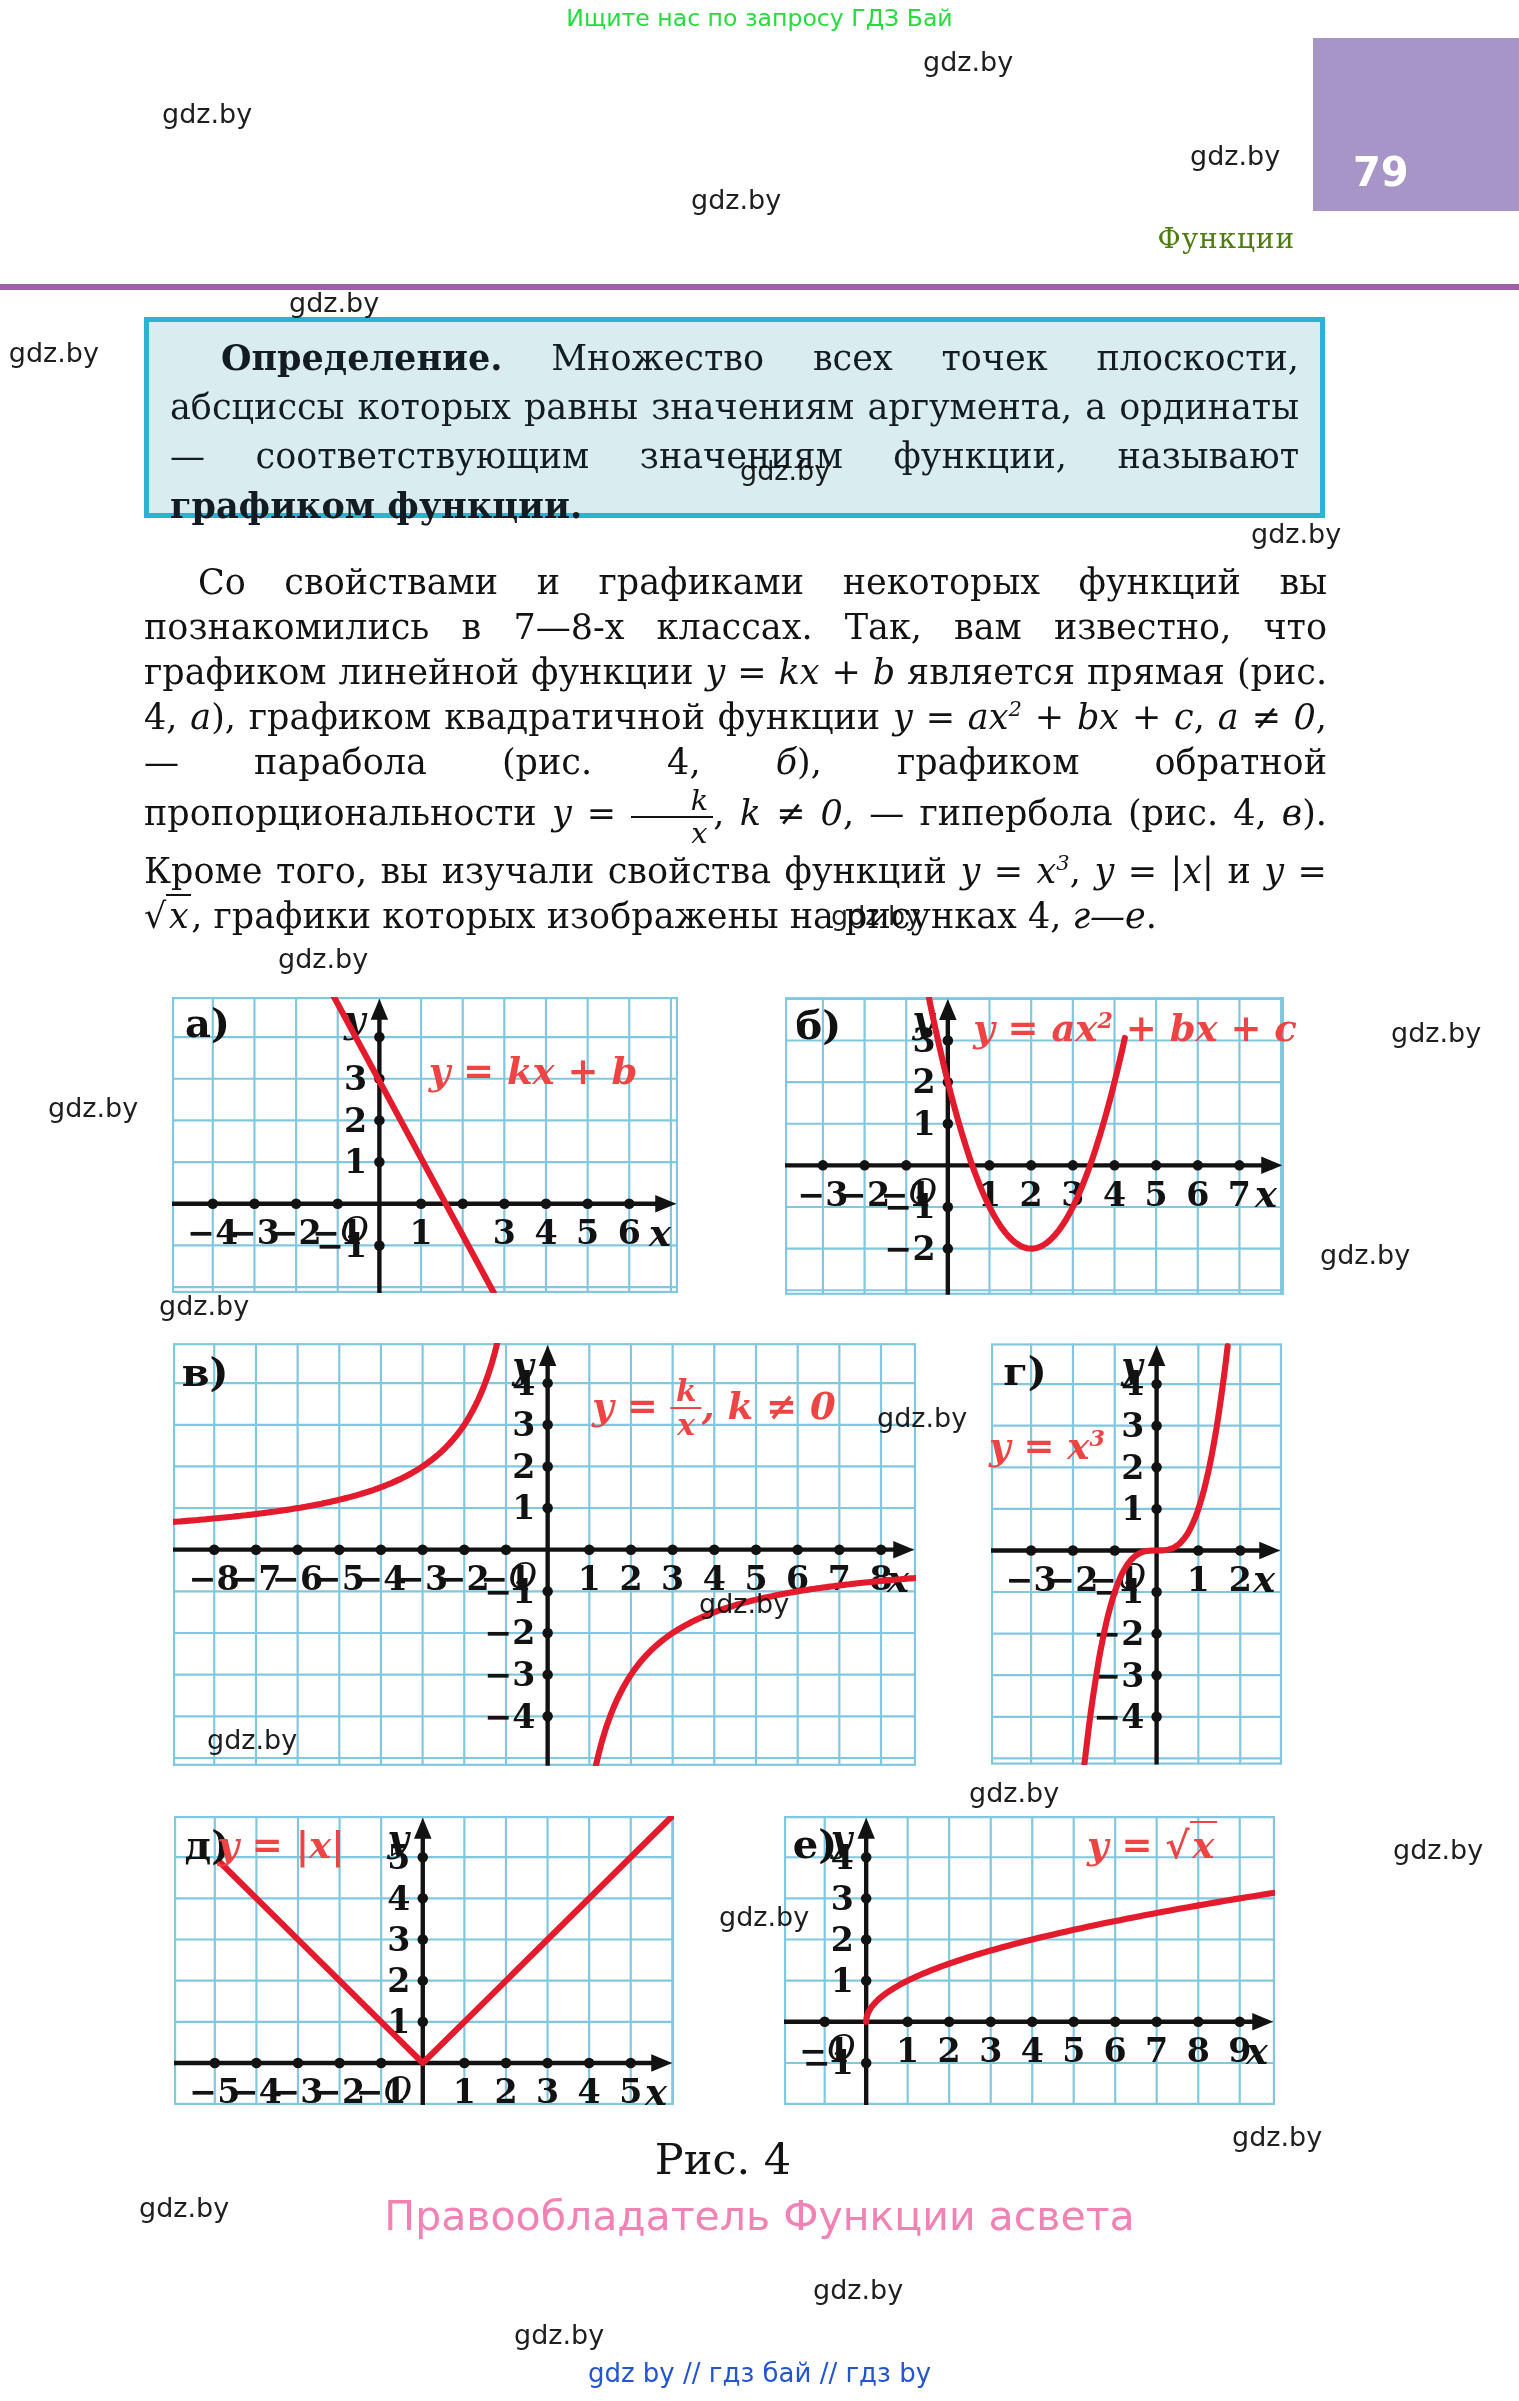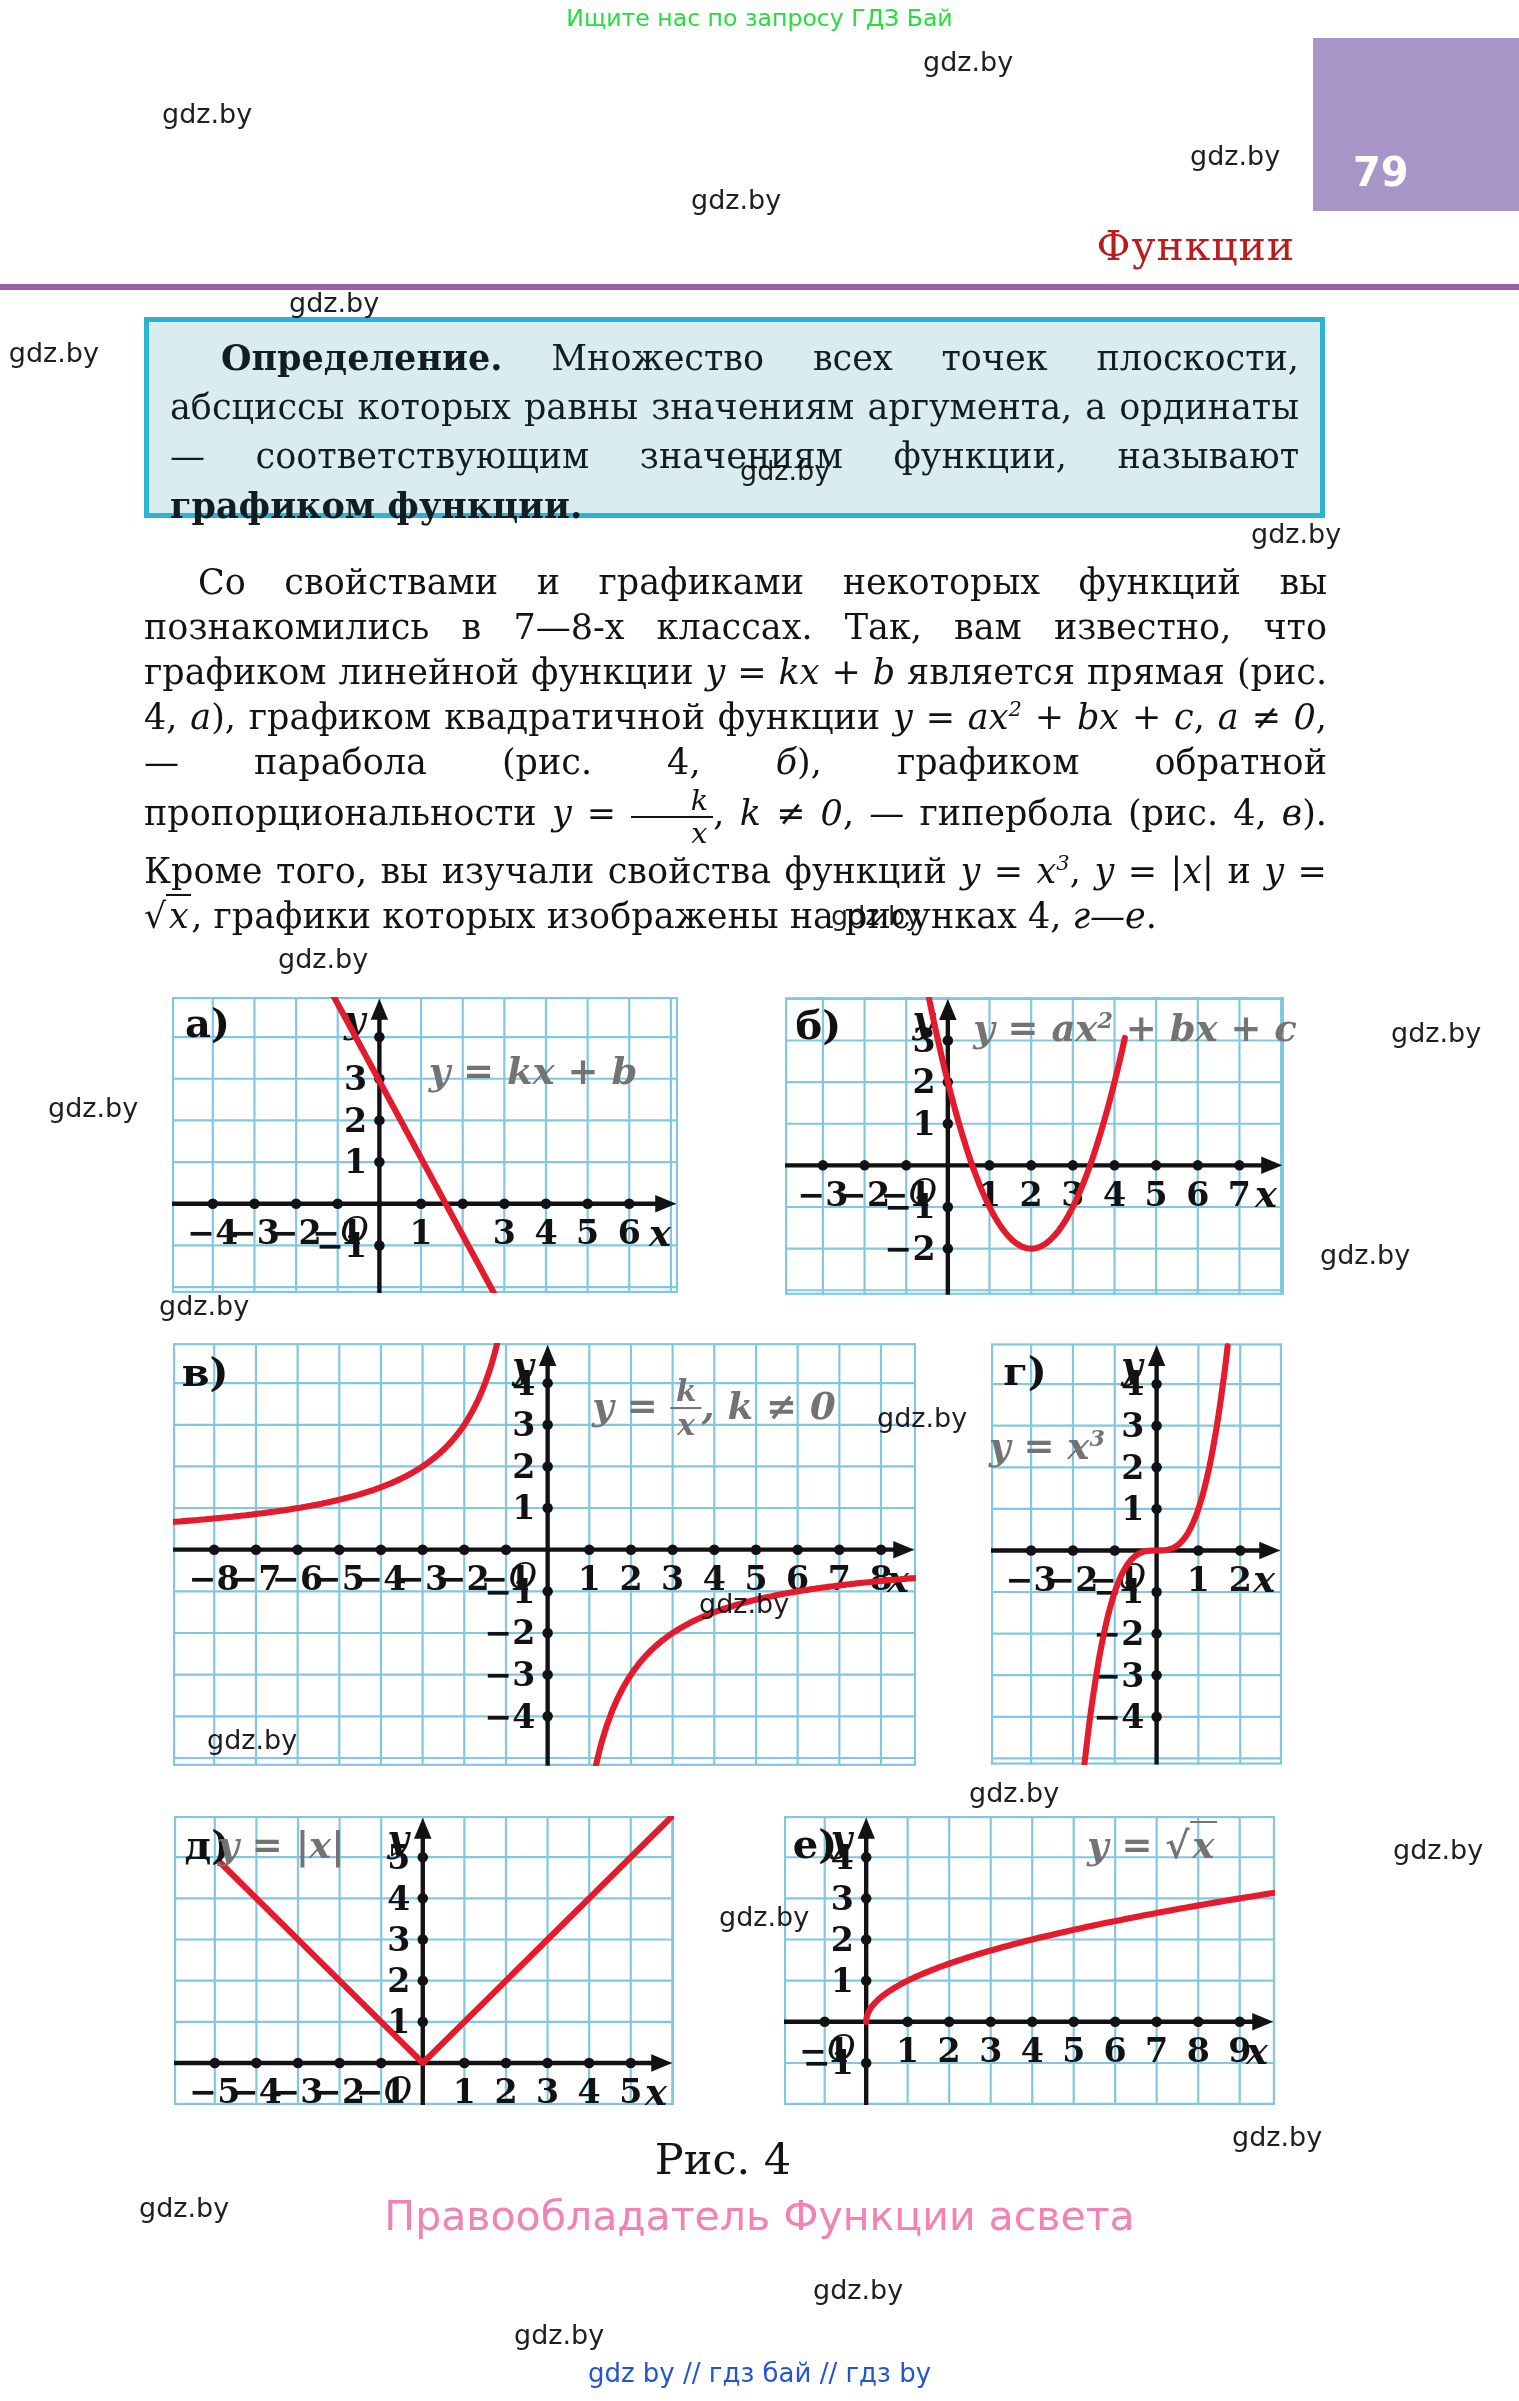--- a/index.html
+++ b/index.html
@@ -9,21 +9,21 @@
   }
   .abs{position:absolute;}
   
   #banner{
     top:3.5px;left:0;width:100%;text-align:center;
     font-family:"DejaVu Sans", sans-serif;font-size:23.6px;font-weight:500;
     color:var(--green);
   }
   
   #section-title{
-    top:222px;right:224px;font-size:41px;color:#b91c1c;letter-spacing:0.9px;
+    top:222px;right:224px;font-size:28px;color:#4d7c0f;letter-spacing:0.9px;
   }
   #pagenum-box{
     top:38px;left:1313px;width:207px;height:173px;background:var(--purple);
   }
   #pagenum{
     position:absolute;left:40px;bottom:15.8px;color:#ffffff;
     font-family:"DejaVu Sans", sans-serif;font-weight:bold;font-size:40px;
   }
   #header-rule{
     top:284px;left:0;width:100%;height:6.1px;background:var(--purpleline);
@@ -50,21 +50,21 @@
   .frac .num{display:block;border-bottom:2.6px solid currentColor;padding:0 5.3px;}
   .frac .den{display:block;padding:0 5.3px;}
   .sqrt{font-style:italic;white-space:nowrap;}
   .sqrt::before{content:"\221A";font-style:normal;}
   .sqrt .rad{border-top:2.6px solid currentColor;padding:0 2.6px;}
   
   .chart{position:absolute;background:#ffffff;}
   .chart svg{position:absolute;left:0;top:0;overflow:hidden;}
   .panel-label{position:absolute;font-weight:bold;font-size:40px;color:#111;}
   .chart-eq{position:absolute;transform:translate(-50%,-50%);white-space:nowrap;
-            font-style:italic;font-weight:bold;font-size:37px;color:#737373;}
+            font-style:italic;font-weight:bold;font-size:37px;color:#ef4444;}
   .chart-eq .frac{font-size:0.8em;vertical-align:-0.55em;}
   svg .g{stroke:var(--grid);stroke-width:2.5;}
   svg .brd{stroke:var(--grid);stroke-width:2.5;fill:none;}
   svg .ax{stroke:#121212;stroke-width:5;}
   svg .arw{fill:#121212;}
   svg .dot{fill:#121212;}
   svg .curve{stroke:var(--red);stroke-width:7;fill:none;
              stroke-linecap:round;stroke-linejoin:round;}
   svg text{fill:#121212;font-family:"DejaVu Serif", serif;}
   svg text.tick{font-size:38px;font-weight:bold;}

